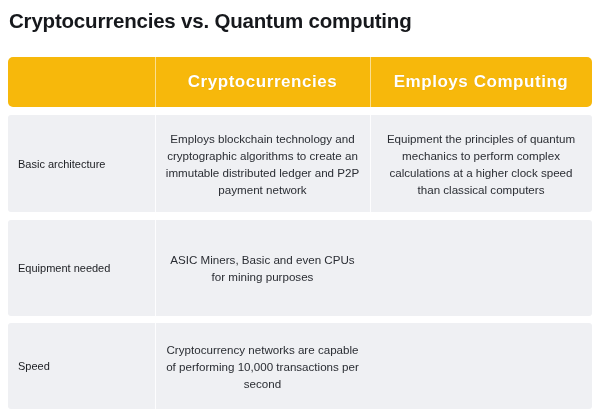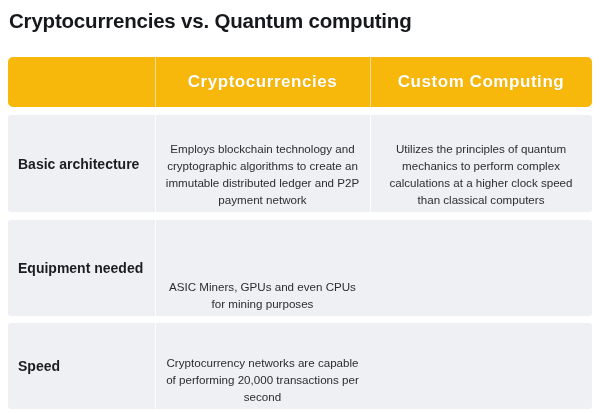--- a/index.html
+++ b/index.html
@@ -131,81 +131,81 @@
     background: rgba(255,255,255,.55);
     z-index: 3;
   }
 
   .body-row .cell {
     display: flex;
     align-items: center;
   }
 
   .row-label {
-    font-size: 14px;
-    font-weight: bold;
+    font-size: 11px;
+    font-weight: normal;
     color: #1b1d21;
     line-height: 16px;
     text-align: left;
   }
 
   .cell-text {
     width: 100%;
     font-size: 11.6px;
     line-height: 17px;
     color: #2a2d33;
     text-align: center;
   }
 
   .body-row .col-label { justify-content: flex-start; }
   .body-row .col-crypto,
-  .body-row .col-qc { justify-content: center; align-items: flex-end; }
+  .body-row .col-qc { justify-content: center; }
 </style>
 </head>
 <body>
 
 <div class="page">
 
   <h1 class="page-title">Cryptocurrencies vs. Quantum computing</h1>
 
   <div class="compare-table">
 
     <div class="row header-row">
 
       <div class="cell col-label"></div>
 
       <div class="cell col-crypto">Cryptocurrencies</div>
 
-      <div class="cell col-qc">Custom Computing</div>
+      <div class="cell col-qc">Employs Computing</div>
     </div>
 
     <div class="row body-row r1">
       <div class="cell col-label">
         <span class="row-label">Basic architecture</span>
       </div>
       <div class="cell col-crypto">
         <span class="cell-text">Employs blockchain technology and cryptographic algorithms to create an immutable distributed ledger and P2P payment network</span>
       </div>
       <div class="cell col-qc">
-        <span class="cell-text">Utilizes the principles of quantum mechanics to perform complex calculations at a higher clock speed than classical computers</span>
+        <span class="cell-text">Equipment the principles of quantum mechanics to perform complex calculations at a higher clock speed than classical computers</span>
       </div>
     </div>
 
     <div class="row body-row r2">
       <div class="cell col-label">
         <span class="row-label">Equipment needed</span>
       </div>
       <div class="cell col-crypto">
-        <span class="cell-text">ASIC Miners, GPUs and even CPUs for mining purposes</span>
+        <span class="cell-text">ASIC Miners, Basic and even CPUs for mining purposes</span>
       </div>
     </div>
 
     <div class="row body-row r3">
       <div class="cell col-label">
         <span class="row-label">Speed</span>
       </div>
       <div class="cell col-crypto">
-        <span class="cell-text">Cryptocurrency networks are capable of performing 20,000 transactions per second</span>
+        <span class="cell-text">Cryptocurrency networks are capable of performing 10,000 transactions per second</span>
       </div>
     </div>
 
   </div>
 </div>
 
 </body></html>

